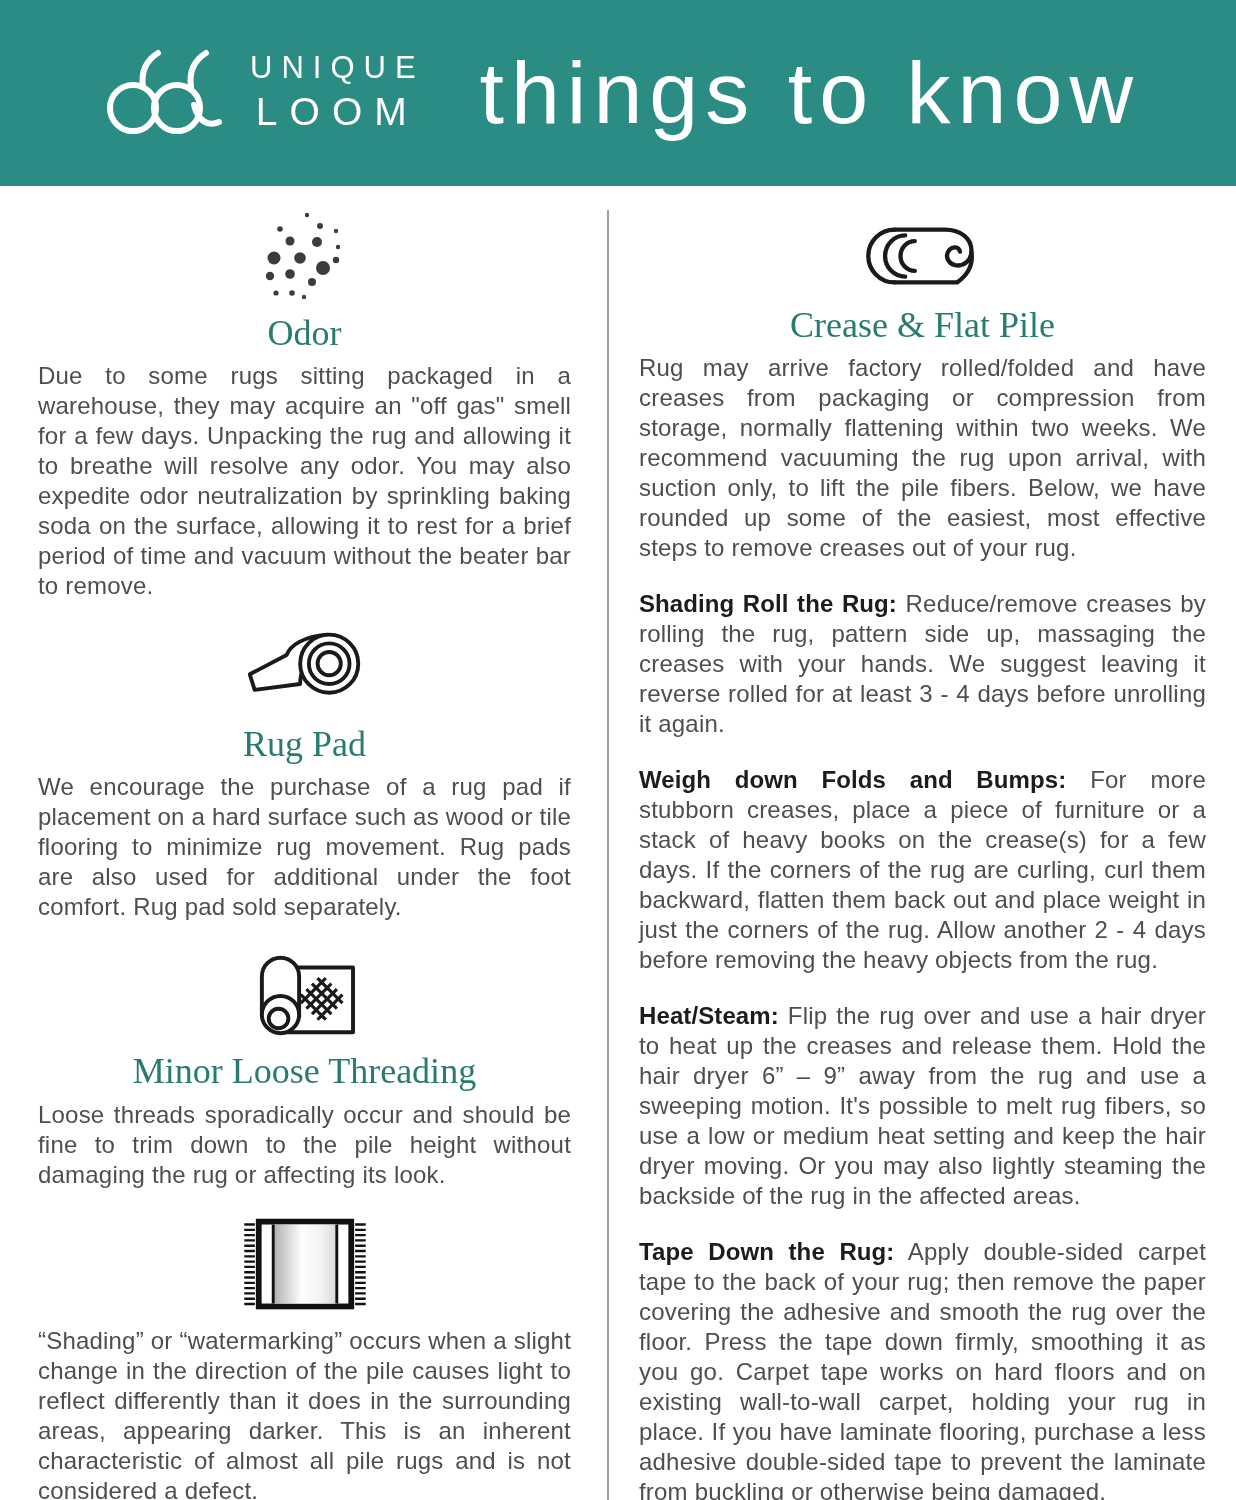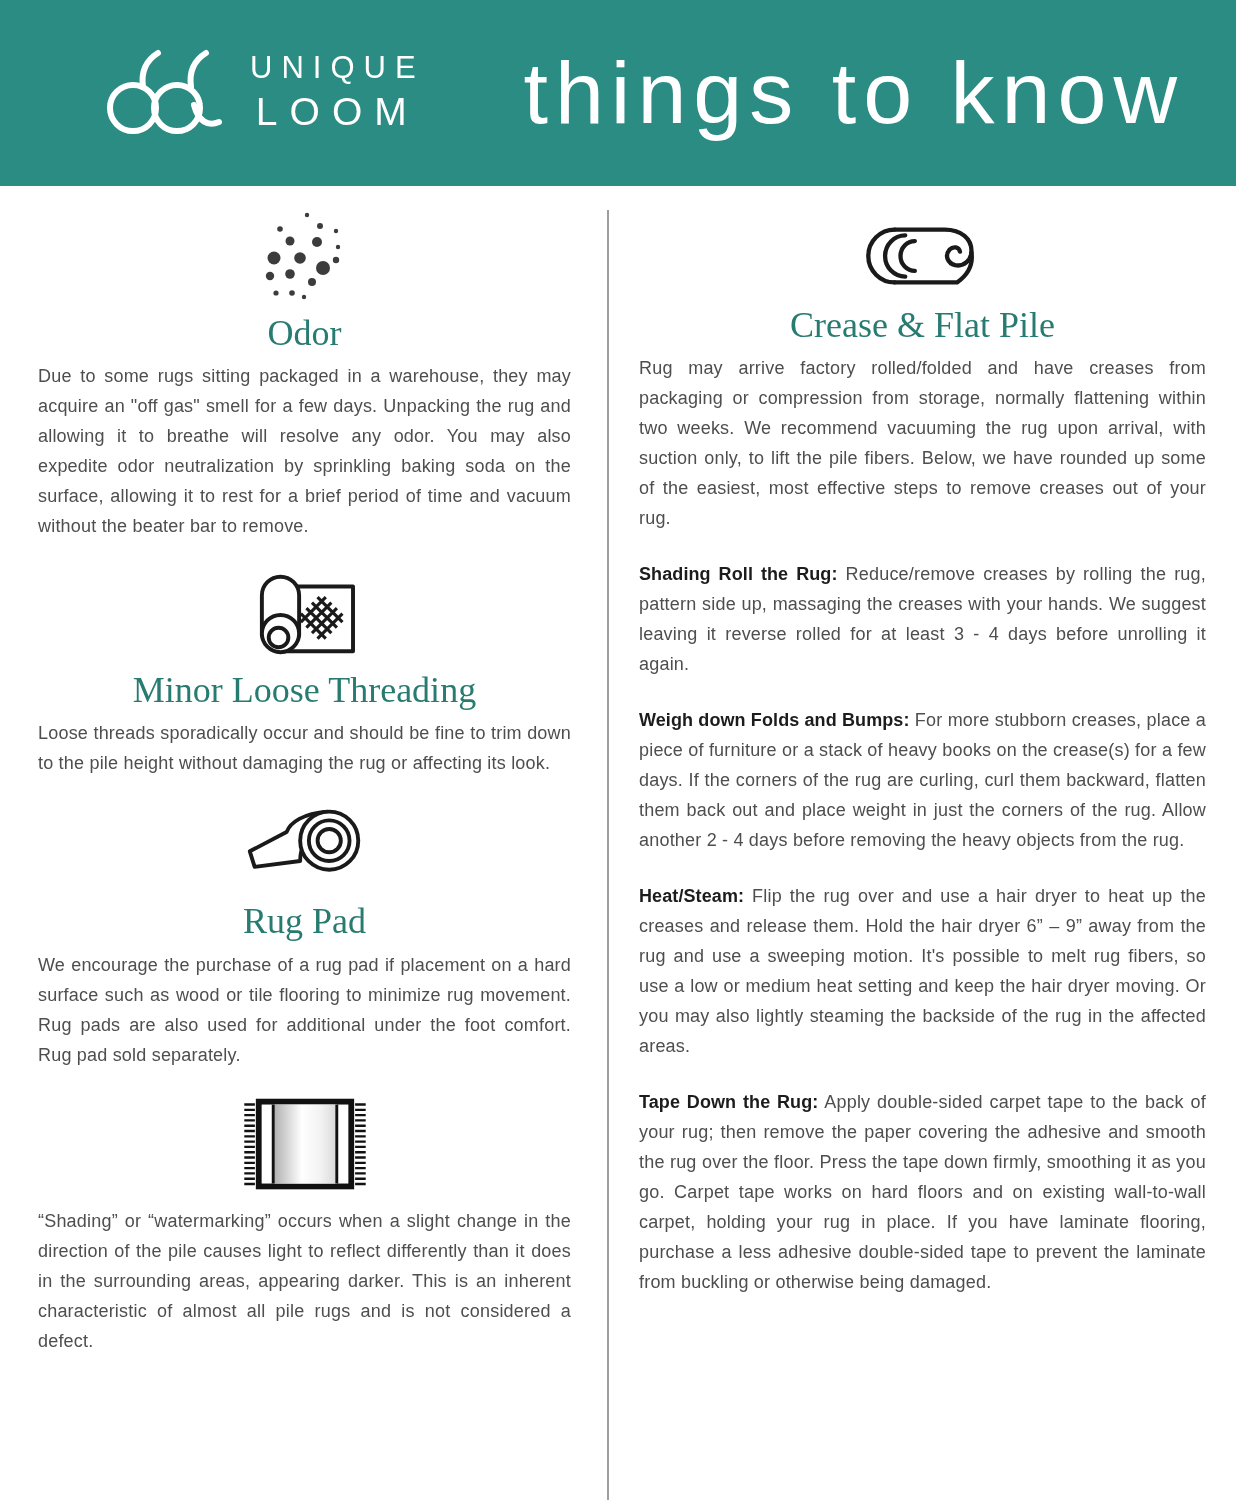--- a/index.html
+++ b/index.html
@@ -13,21 +13,21 @@
   html,body{background:#ffffff;}
   .page{
     width:1236px;height:1500px;overflow:hidden;background:#ffffff;
     font-family:"Liberation Sans", sans-serif;color:var(--body);
     display:flex;flex-direction:column;position:relative;
   }
   
   .band{
     height:186px;background:var(--teal);flex:0 0 auto;
     display:flex;align-items:center;justify-content:space-between;
-    padding:0 52px 0 100px;
+    padding:0 96px 0 100px;
   }
   .brand{display:flex;align-items:center;gap:26px;}
   .brand svg{display:block;}
   .brand-text{display:flex;flex-direction:column;align-items:center;line-height:1.25;}
   .brand-text .l1{color:#ffffff;font-size:31px;letter-spacing:9px;font-weight:400;}
   .brand-text .l2{color:#ffffff;font-size:39px;letter-spacing:12px;font-weight:400;}
   .page-title{
     font-family:Liberation Sans, sans-serif;font-weight:400;
     color:#ffffff;font-size:88px;letter-spacing:7px;white-space:nowrap;
   }
@@ -38,21 +38,21 @@
   .divider{width:2px;background:var(--divider);margin-top:24px;}
   .col.right{flex:1;padding:0 30px 0 30px;}
   .icon-wrap{text-align:center;}
   .icon-wrap svg{display:inline-block;}
   h2.sec-heading{
     font-family:"Liberation Serif","DejaVu Serif",serif;font-weight:400;
     color:var(--heading);font-size:36px;text-align:center;line-height:1.2;
     margin:2px 0 6px 0;
   }
   p.body-text{
-    font-size:18px;line-height:30px;text-align:justify;color:var(--body);
+    font-size:24px;line-height:30px;text-align:justify;color:var(--body);
     letter-spacing:.2px;
   }
   .sec{margin-bottom:6px;}
   .sec .icon-wrap{margin-top:22px;margin-bottom:4px;}
   .col.right .icon-wrap{margin-top:34px;margin-bottom:8px;}
   .tip{margin-top:26px;}
   .tip-label{font-weight:700;color:var(--ink);letter-spacing:.1px;}
   svg .stroke{fill:none;stroke:#1a1a1a;stroke-width:4;stroke-linecap:round;stroke-linejoin:round;}
   svg .fillw{fill:#ffffff;}
 </style>
@@ -107,45 +107,45 @@
               <circle cx="45" cy="89" r="2.2"></circle>
             </g>
           </svg>
         </div>
         <h2 class="sec-heading">Odor</h2>
         <p class="body-text">Due to some rugs sitting packaged in a warehouse, they may acquire an "off gas" smell for a few days. Unpacking the rug and allowing it to breathe will resolve any odor. You may also expedite odor neutralization by sprinkling baking soda on the surface, allowing it to rest for a brief period of time and vacuum without the beater bar to remove.</p>
       </div>
 
       <div class="sec">
         <div class="icon-wrap">
+          <svg width="126" height="92" viewBox="0 0 130 95" aria-hidden="true">
+            <path class="stroke fillw" d="M88 12 C63 14 50 23 46 33 L8 53 L13 69 L60 63 C60 50 65 41 74 36"></path>
+            <circle class="stroke fillw" cx="90" cy="42" r="30"></circle>
+            <circle class="stroke" cx="90" cy="42" r="21"></circle>
+            <circle class="stroke" cx="90" cy="42" r="12"></circle>
+          </svg>
+        </div>
+        <h2 class="sec-heading">Rug Pad</h2>
+        <p class="body-text">We encourage the purchase of a rug pad if placement on a hard surface such as wood or tile flooring to minimize rug movement. Rug pads are also used for additional under the foot comfort. Rug pad sold separately.</p>
+      </div>
+
+      <div class="sec">
+        <div class="icon-wrap">
           <svg width="108" height="98" viewBox="0 0 110 100" aria-hidden="true">
             <rect class="stroke fillw" x="32" y="24" width="72" height="66"></rect>
             <g transform="translate(72,56) rotate(45)" stroke="#1a1a1a" stroke-width="3.2">
               <path d="M-18 -12 H18 M-18 -4 H18 M-18 4 H18 M-18 12 H18 M-12 -18 V18 M-4 -18 V18 M4 -18 V18 M12 -18 V18" fill="none"></path>
             </g>
             <path class="stroke fillw" d="M11 74 L11 33 A19 19 0 0 1 49 33 L49 74"></path>
             <circle class="stroke fillw" cx="30" cy="72" r="19"></circle>
             <circle class="stroke fillw" cx="28" cy="76" r="10"></circle>
           </svg>
         </div>
         <h2 class="sec-heading">Minor Loose Threading</h2>
         <p class="body-text">Loose threads sporadically occur and should be fine to trim down to the pile height without damaging the rug or affecting its look.</p>
-      </div>
-
-      <div class="sec">
-        <div class="icon-wrap">
-          <svg width="126" height="92" viewBox="0 0 130 95" aria-hidden="true">
-            <path class="stroke fillw" d="M88 12 C63 14 50 23 46 33 L8 53 L13 69 L60 63 C60 50 65 41 74 36"></path>
-            <circle class="stroke fillw" cx="90" cy="42" r="30"></circle>
-            <circle class="stroke" cx="90" cy="42" r="21"></circle>
-            <circle class="stroke" cx="90" cy="42" r="12"></circle>
-          </svg>
-        </div>
-        <h2 class="sec-heading">Rug Pad</h2>
-        <p class="body-text">We encourage the purchase of a rug pad if placement on a hard surface such as wood or tile flooring to minimize rug movement. Rug pads are also used for additional under the foot comfort. Rug pad sold separately.</p>
       </div>
 
       <div class="sec">
         <div class="icon-wrap">
           <svg width="136" height="106" viewBox="0 0 140 110" aria-hidden="true">
             <defs>
               <linearGradient id="shgrad" x1="0" y1="0" x2="1" y2="0">
                 <stop offset="0" stop-color="#aeaeae"></stop>
                 <stop offset="0.45" stop-color="#ffffff"></stop>
                 <stop offset="0.75" stop-color="#f2f2f2"></stop>

